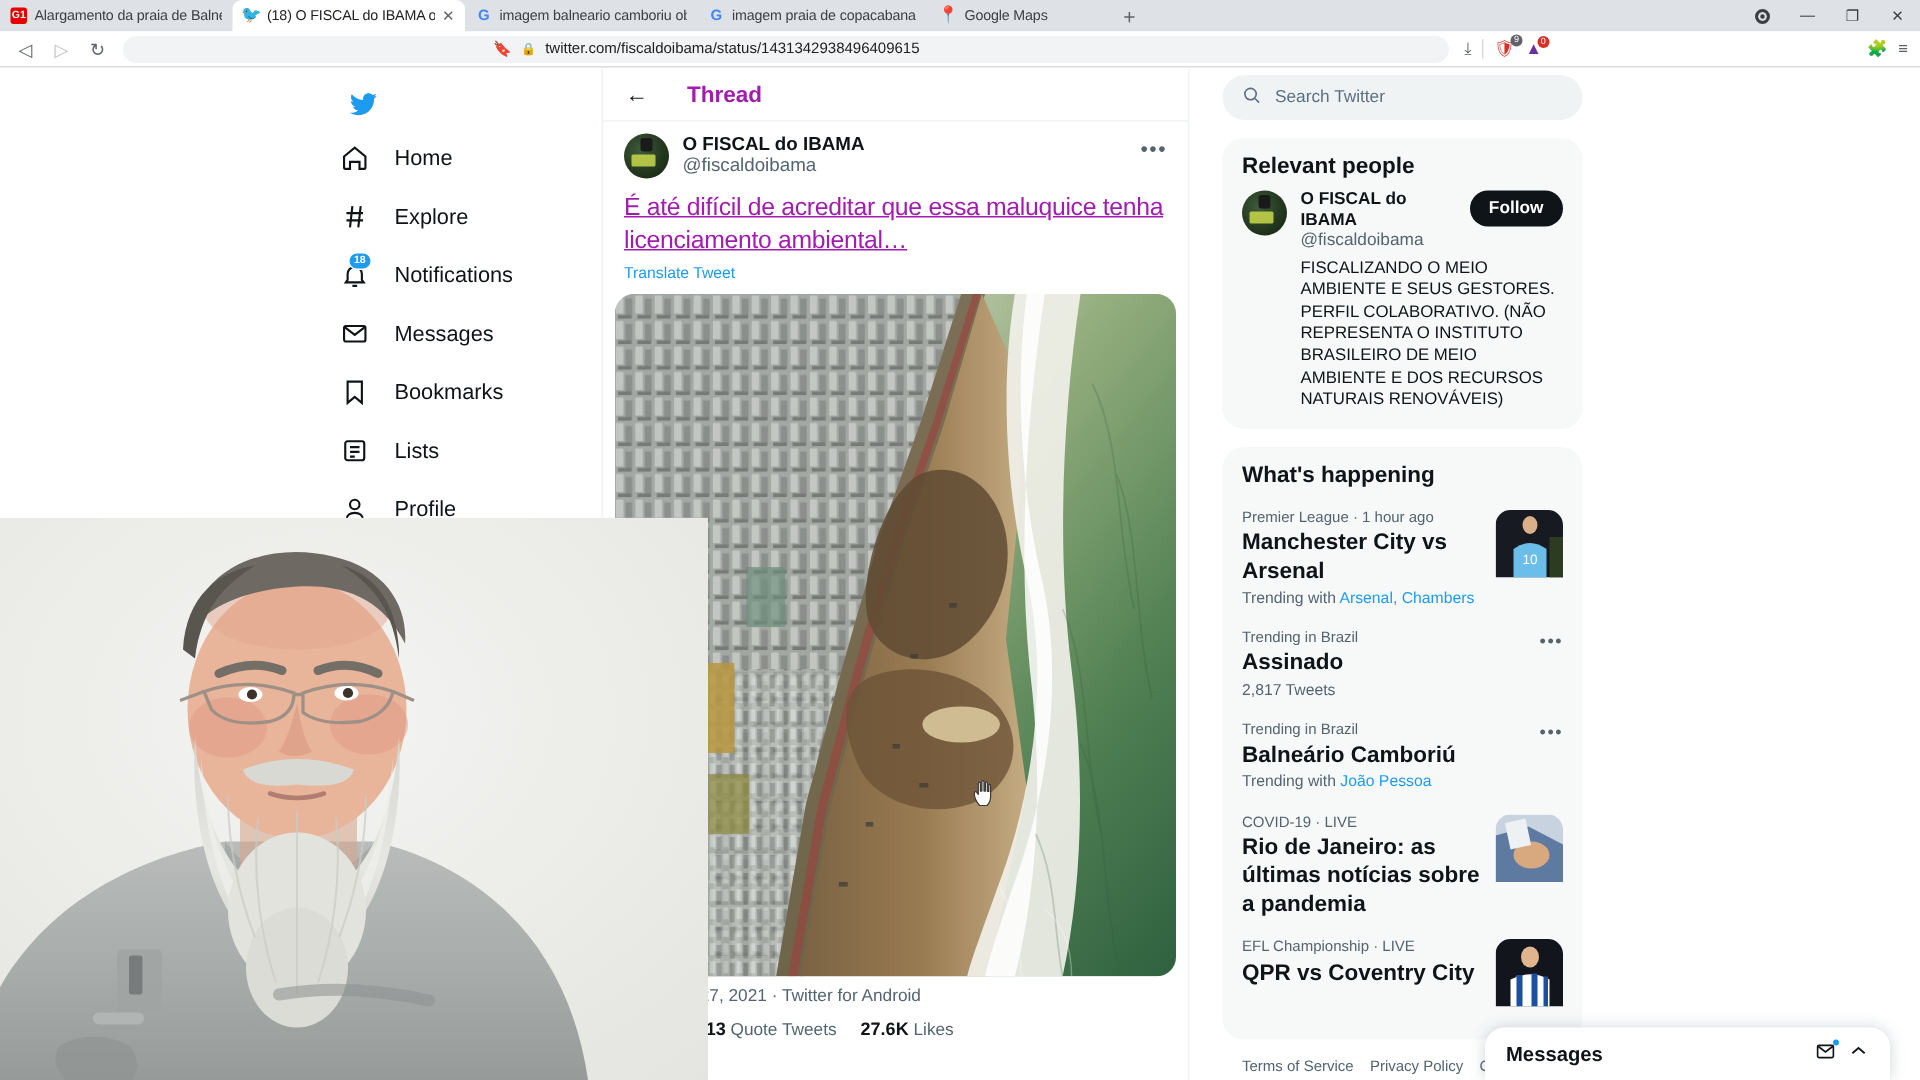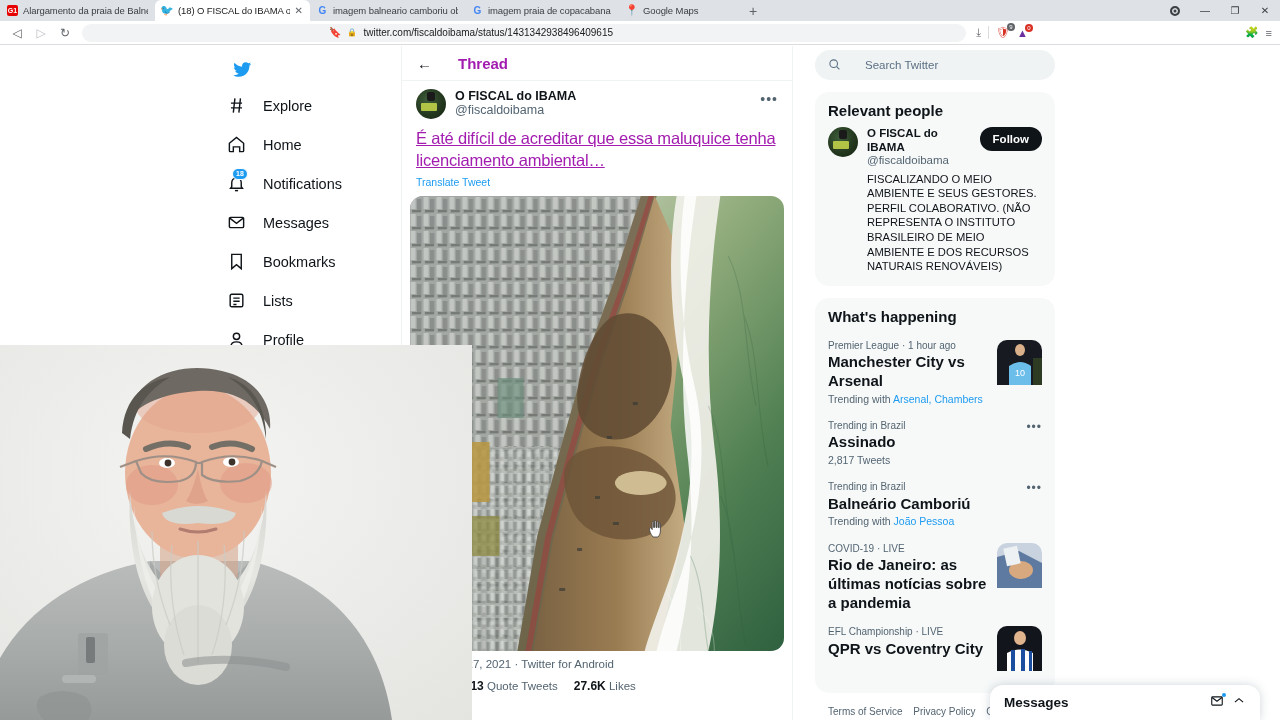--- a/index.html
+++ b/index.html
@@ -163,21 +163,21 @@
   }
   .stat b { color: #0f1419; font-size: 12px; }
 
   
   .rightcol {
     position: absolute; left: 815px; top: 0; width: 240px; height: 674px;
     padding-top: 4px;
   }
   .search-box {
     height: 30px; background: #eff3f4; border-radius: 16px;
-    display: flex; align-items: center; gap: 24px; padding: 0 13px;
+    display: flex; align-items: center; gap: 9px; padding: 0 13px;
     font-size: 11.5px; color: #5b7083;
   }
   .panel {
     margin-top: 12px; background: #f7f9f9; border-radius: 14px; overflow: hidden;
   }
   .panel-title {
     font-size: 15px; font-weight: bold; color: #0f1419; padding: 10px 13px 8px 13px;
   }
   .person-row { display: flex; gap: 9px; padding: 0 13px 12px 13px; }
   .p-avatar {
@@ -315,33 +315,33 @@
     <div class="leftnav">
       <div class="tw-logo">
         <svg width="22" height="19" viewBox="0 0 24 24" fill="#1d9bf0">
             <path d="M23.643 4.937c-.835.37-1.732.62-2.675.733.962-.576 1.7-1.49 2.048-2.578-.9.534-1.897.922-2.958 1.13-.85-.904-2.06-1.47-3.4-1.47-2.572 0-4.658 2.086-4.658 4.66 0 .364.042.718.12 1.06-3.873-.195-7.304-2.05-9.602-4.868-.4.69-.63 1.49-.63 2.342 0 1.616.823 3.043 2.072 3.878-.764-.025-1.482-.234-2.11-.583v.06c0 2.257 1.605 4.14 3.737 4.568-.392.106-.803.162-1.227.162-.3 0-.593-.028-.877-.082.593 1.85 2.313 3.198 4.352 3.234-1.595 1.25-3.604 1.995-5.786 1.995-.376 0-.747-.022-1.112-.065 2.062 1.323 4.51 2.093 7.14 2.093 8.57 0 13.255-7.098 13.255-13.254 0-.2-.005-.402-.014-.602.91-.658 1.7-1.477 2.323-2.41z"></path>
           </svg>
       </div>
 
       <div class="nav-item">
         <span class="nav-ico">
           <svg width="19" height="19" viewBox="0 0 24 24" fill="none" stroke="#0f1419" stroke-width="1.8">
-              <path d="M5 9h14M5 15h14M10 3L8 21M17 3l-2 18"></path>
-            </svg>
-        </span>
-        <span>Explore</span>
+              <path d="M3 10.5L12 3l9 7.5V20a1 1 0 01-1 1h-4v-6h-8v6H4a1 1 0 01-1-1z"></path>
+            </svg>
+        </span>
+        <span>Home</span>
       </div>
 
       <div class="nav-item">
         <span class="nav-ico">
           <svg width="19" height="19" viewBox="0 0 24 24" fill="none" stroke="#0f1419" stroke-width="1.8">
-              <path d="M3 10.5L12 3l9 7.5V20a1 1 0 01-1 1h-4v-6h-8v6H4a1 1 0 01-1-1z"></path>
-            </svg>
-        </span>
-        <span>Home</span>
+              <path d="M5 9h14M5 15h14M10 3L8 21M17 3l-2 18"></path>
+            </svg>
+        </span>
+        <span>Explore</span>
       </div>
 
       <div class="nav-item">
         <span class="nav-ico">
           <svg width="19" height="19" viewBox="0 0 24 24" fill="none" stroke="#0f1419" stroke-width="1.8">
               <path d="M18 16v-5a6 6 0 10-12 0v5l-1.5 2h15z"></path>
               <path d="M10 21h4"></path>
             </svg>
           <span class="nav-badge">18</span>
         </span>

